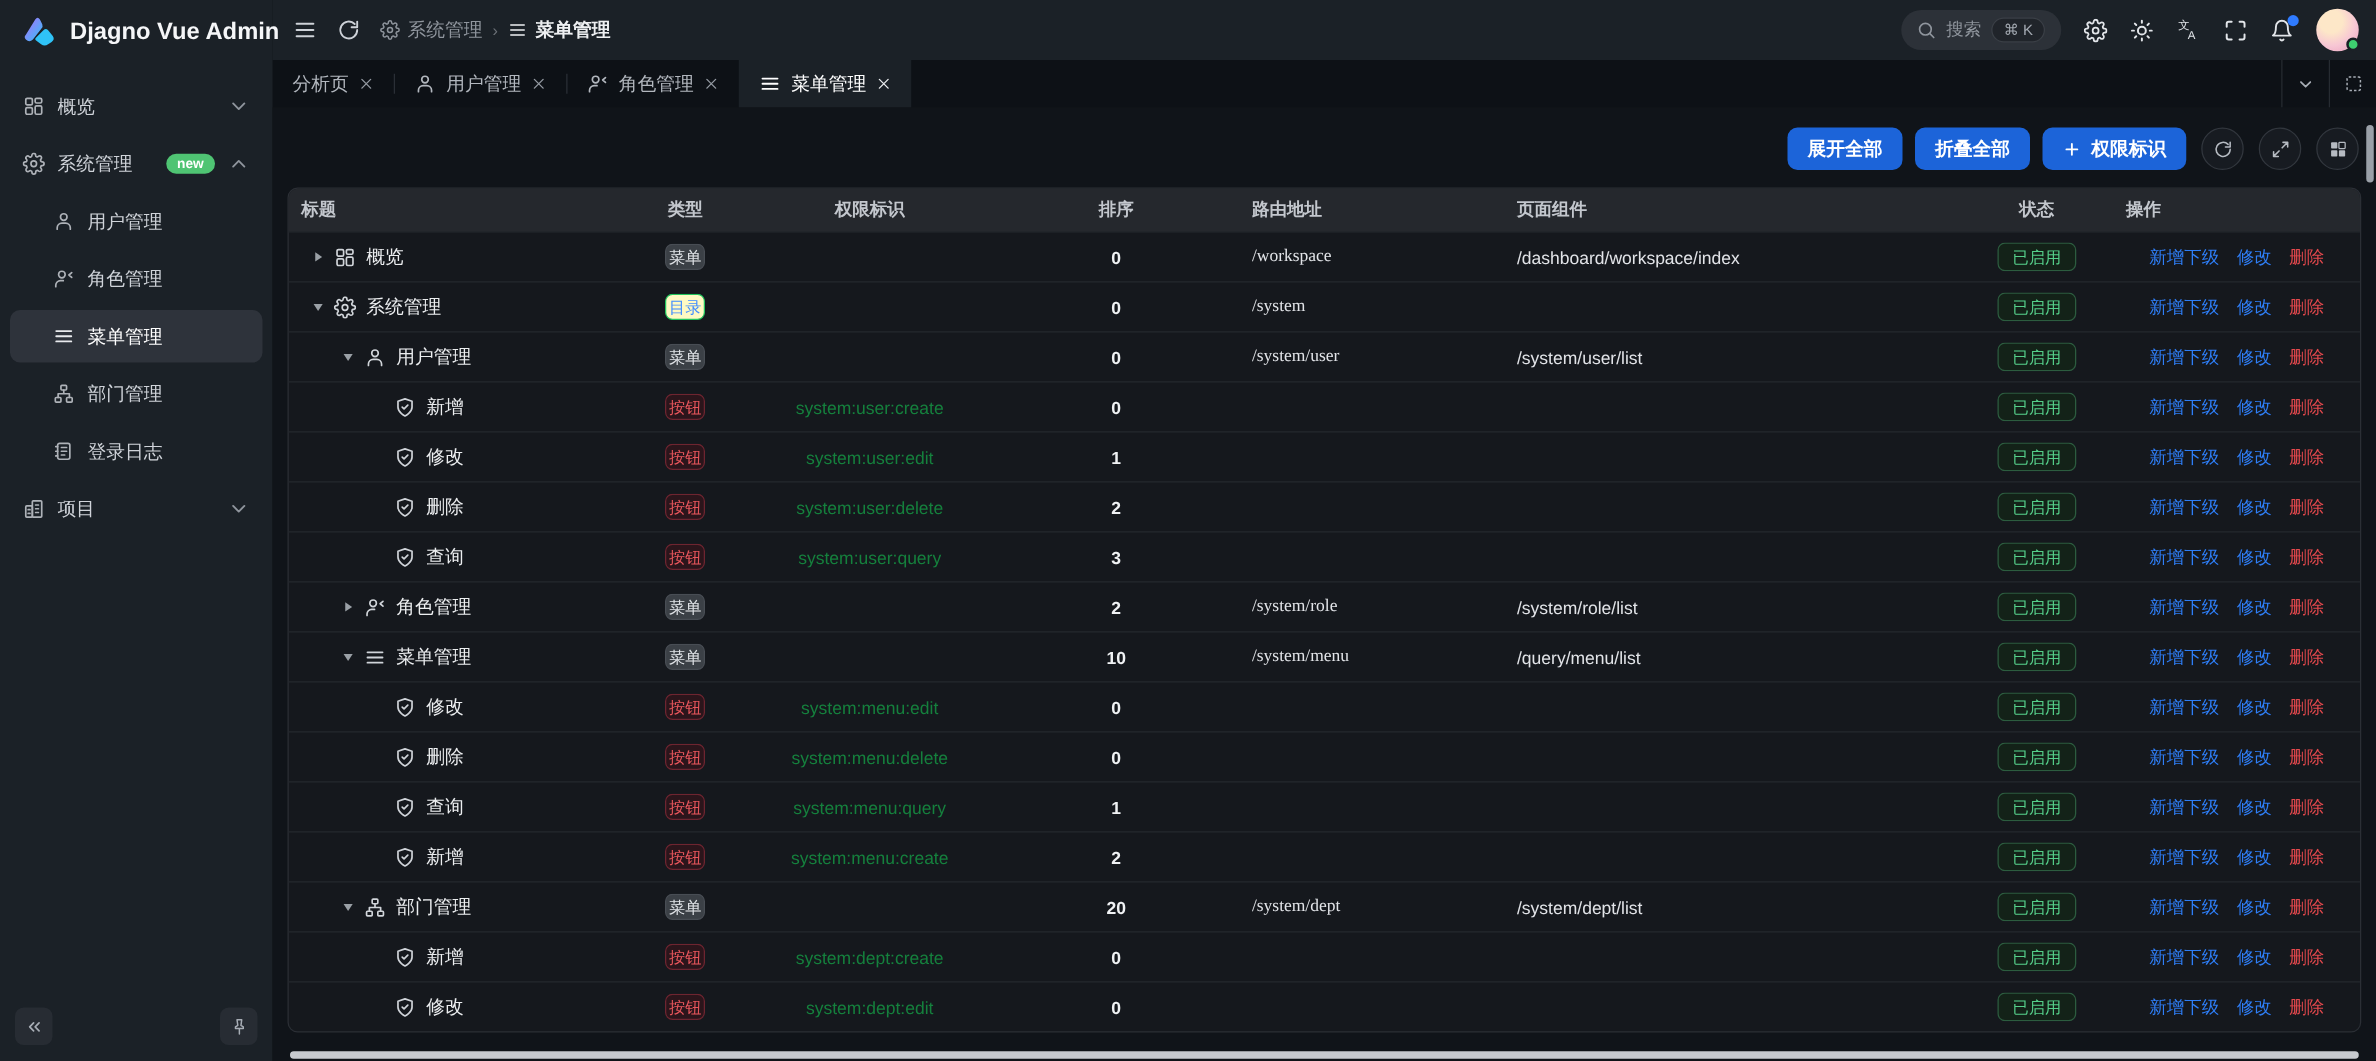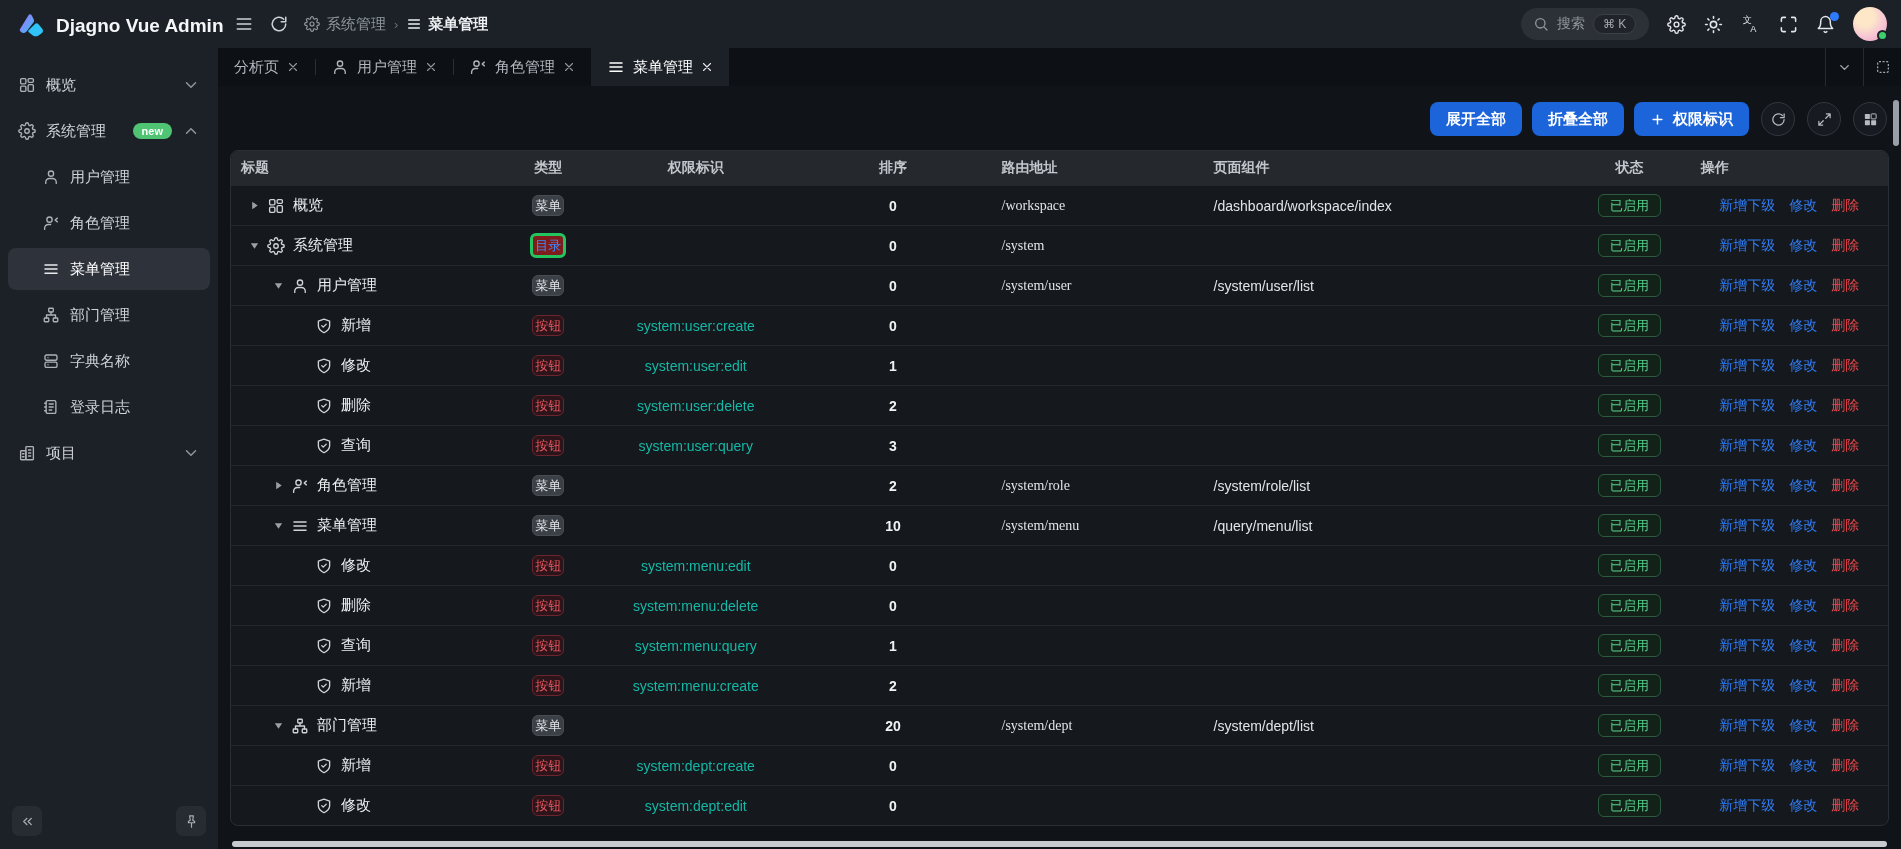--- a/index.html
+++ b/index.html
@@ -85,23 +85,23 @@
   .c-path { width:12.8%;font-family:Liberation Serif, serif; } .c-component { width:22%; } .c-status { width:7.4%; } .c-actions { width:11.9%; }
   .c-type, .c-perm, .c-sort, .c-status { display:flex; justify-content:center; text-align:center; }
   .th.c-title { }
 
   .title-cell { display:flex; align-items:center; }
   .tree-arrow { width:18px; display:flex; justify-content:center; color:#9aa0a6; cursor:pointer; margin-right:4px; }
   .row-icon { color:#d0d4d9; margin-right:8px; }
   .row-title { color:#eceef0; font-size:15px; }
   .badge { font-size:13px; padding:3px 2px; border-radius:6px; line-height:1; }
   .badge-menu { background:#3b4046; color:#e0e3e7; border:1px solid #484d54; }
-  .badge-dir { background:#7f1d1d; color:#3f8cff; border:3px solid #22c55e;font-family:Liberation Serif, serif; }
+  .badge-dir { background:#fef9c3; color:#3f8cff; border:1px solid #22c55e;font-family:Liberation Serif, serif; }
   .badge-button { background:#2b151b; color:#e8565c; border:1px solid #6e2530; }
-  .perm-text { color:#14b8a6; }
+  .perm-text { color:#15803d; }
   .sort-text { color:#f0f2f4; font-weight:600; }
   .path-text, .comp-text { color:#e2e4e8; }
   .status-pill { font-size:13px; padding:4px 11px; border-radius:6px; line-height:1;
     background:#132218; color:#55cf8a; border:1px solid #2c5c3f; }
   .actions-cell { display:flex; justify-content:center; gap:14px; }
   .act-link { cursor:pointer; font-weight:500; font-size:14px; white-space:nowrap; }
   .act-blue { color:#2e7ef7; } .act-red { color:#e5484d; }
 
   
   .hscrollbar { position:absolute; left:14px; right:14px; bottom:2px; height:6px; border-radius:3px; background:#c7cacf; cursor:pointer; }
@@ -194,30 +194,20 @@
               <rect x="3" y="16" width="6" height="5" rx="1"></rect>
               <rect x="15" y="16" width="6" height="5" rx="1"></rect>
               <path d="M12 8v4M6 16v-4h12v4"></path>
             </svg>
           </span>
           <span class="side-label">部门管理</span>
         </div>
         <div class="side-item sub">
           <span class="icon ">
             <svg width="18" height="18" viewBox="0 0 24 24" fill="none" stroke="currentColor" stroke-width="1.8" stroke-linecap="round" stroke-linejoin="round">
-              <rect x="4" y="4" width="16" height="7" rx="2"></rect>
-              <rect x="4" y="13.5" width="16" height="7" rx="2"></rect>
-              <path d="M8 7.5h.01M8 17h.01"></path>
-            </svg>
-          </span>
-          <span class="side-label">字典名称</span>
-        </div>
-        <div class="side-item sub">
-          <span class="icon ">
-            <svg width="18" height="18" viewBox="0 0 24 24" fill="none" stroke="currentColor" stroke-width="1.8" stroke-linecap="round" stroke-linejoin="round">
               <rect x="5.5" y="3.5" width="13" height="17" rx="2"></rect>
               <path d="M9.5 8h5.5M9.5 12h5.5M9.5 16h3.5M3.5 7h2M3.5 12h2M3.5 17h2"></path>
             </svg>
           </span>
           <span class="side-label">登录日志</span>
         </div>
         <div class="side-item">
           <span class="icon ">
             <svg width="18" height="18" viewBox="0 0 24 24" fill="none" stroke="currentColor" stroke-width="1.8" stroke-linecap="round" stroke-linejoin="round">
               <rect x="3.5" y="9" width="7" height="12" rx="1"></rect>

